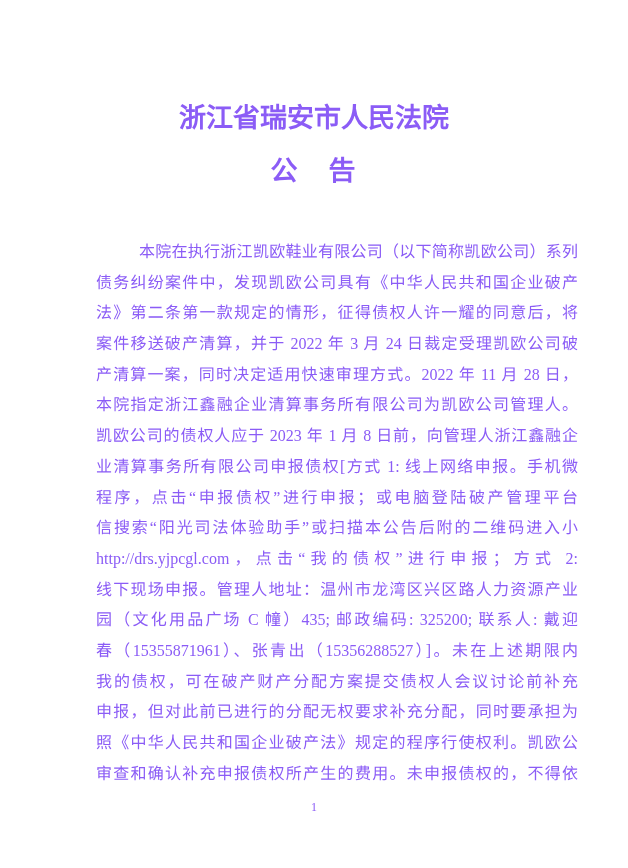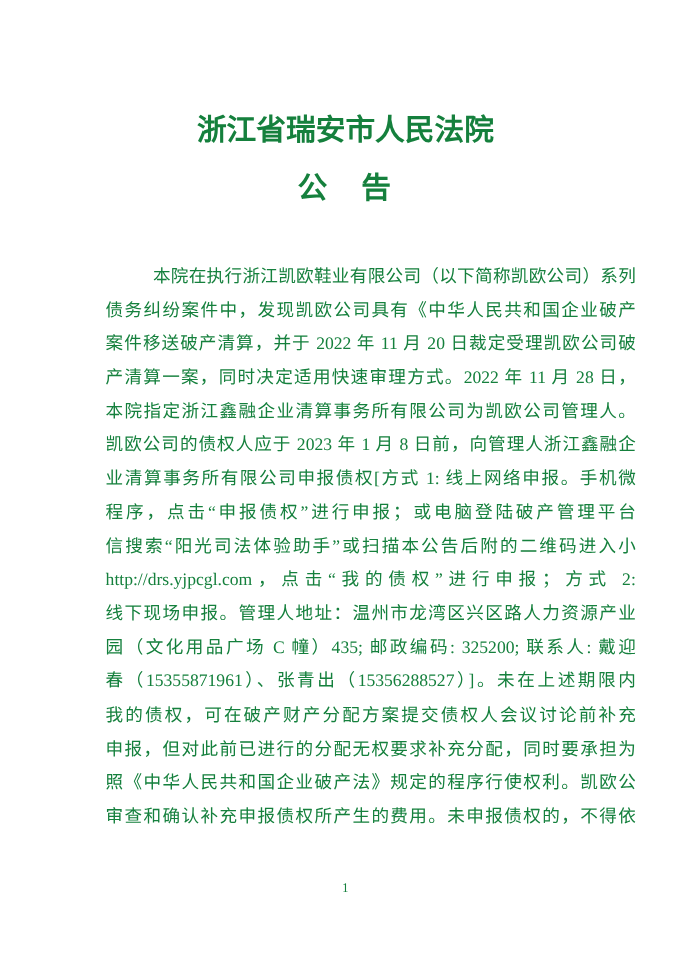--- a/index.html
+++ b/index.html
@@ -6,21 +6,21 @@
     margin: 0;
     padding: 0;
     background: #ffffff;
   }
   .page {
     position: relative;
     width: 554px;
     height: 868px;
     margin: 0 auto;
     background: #ffffff;
-    color: #15803d;
+    color: #8b5cf6;
     font-family: "Liberation Serif", serif;
     overflow: hidden;
     text-decoration: underline;
   }
   .court-name {
     position: absolute;
     top: 96px;
     left: 0;
     right: 0;
     text-align: center;
@@ -80,21 +80,22 @@
 <div class="page">
 
   <div class="court-name">浙江省瑞安市人民法院</div>
 
   <div class="doc-title">公　告</div>
 
 
   <div class="body-text">
     <div class="body-line first">本院在执行浙江凯欧鞋业有限公司（以下简称凯欧公司）系列</div>
     <div class="body-line">债务纠纷案件中，发现凯欧公司具有《中华人民共和国企业破产</div>
-    <div class="body-line">案件移送破产清算，并于 2022 年 11 月 20 日裁定受理凯欧公司破</div>
+    <div class="body-line">法》第二条第一款规定的情形，征得债权人许一耀的同意后，将</div>
+    <div class="body-line">案件移送破产清算，并于 2022 年 3 月 24 日裁定受理凯欧公司破</div>
     <div class="body-line">产清算一案，同时决定适用快速审理方式。2022 年 11 月 28 日，</div>
     <div class="body-line">本院指定浙江鑫融企业清算事务所有限公司为凯欧公司管理人。</div>
     <div class="body-line">凯欧公司的债权人应于 2023 年 1 月 8 日前，向管理人浙江鑫融企</div>
     <div class="body-line">业清算事务所有限公司申报债权[方式 1: 线上网络申报。手机微</div>
     <div class="body-line">程序，点击“申报债权”进行申报；或电脑登陆破产管理平台</div>
     <div class="body-line">信搜索“阳光司法体验助手”或扫描本公告后附的二维码进入小</div>
     <div class="body-line">http://drs.yjpcgl.com，点击“我的债权”进行申报；方式 2:</div>
     <div class="body-line">线下现场申报。管理人地址：温州市龙湾区兴区路人力资源产业</div>
     <div class="body-line">园（文化用品广场 C 幢）435; 邮政编码: 325200; 联系人: 戴迎</div>
     <div class="body-line">春（15355871961）、张青出（15356288527）]。未在上述期限内</div>

